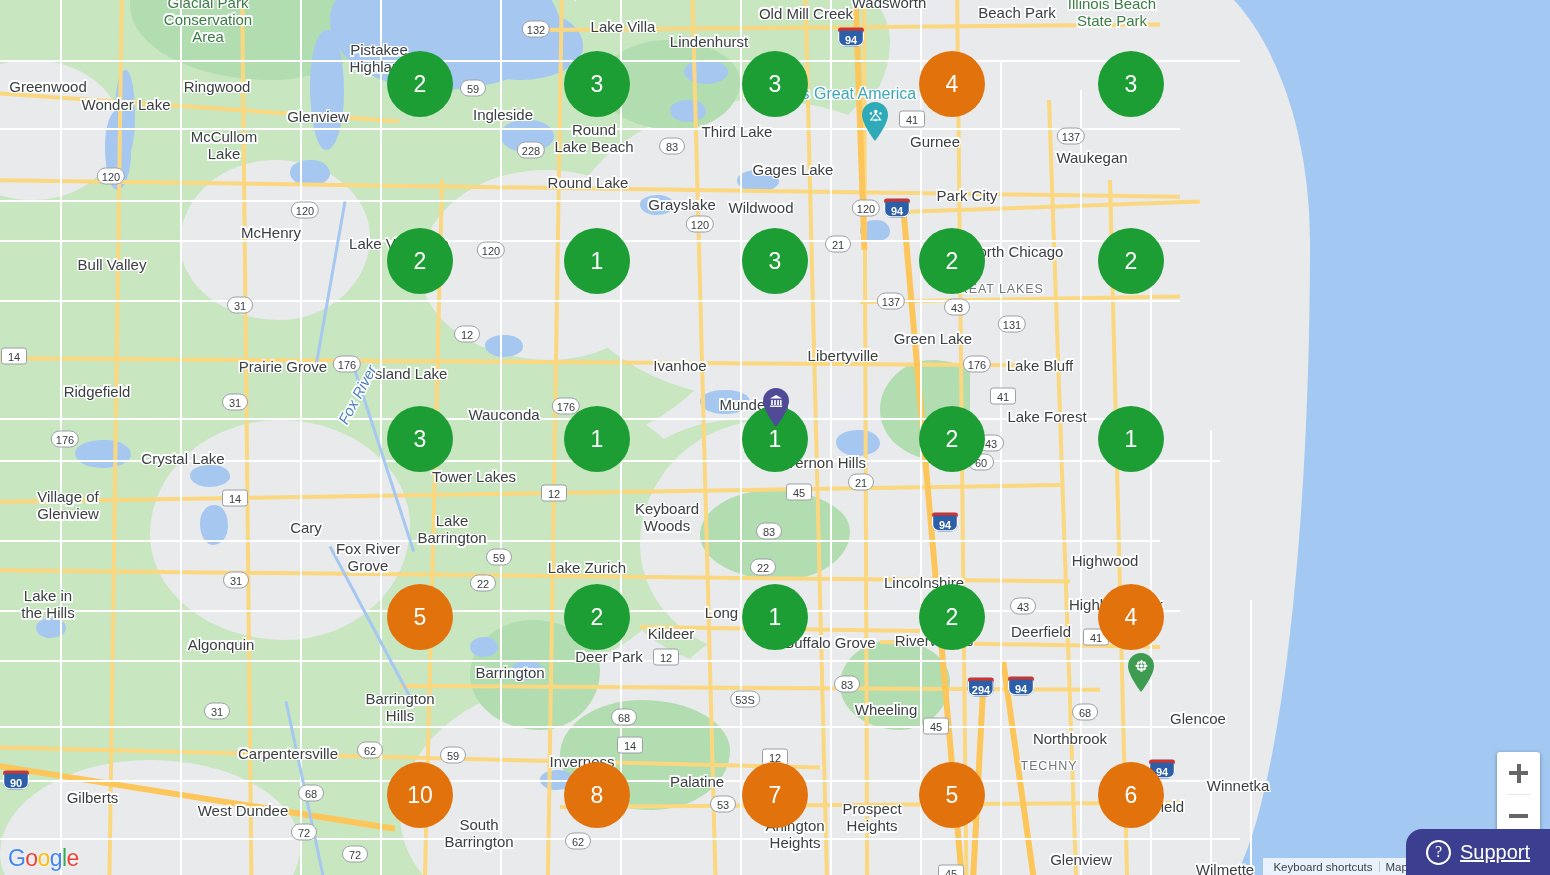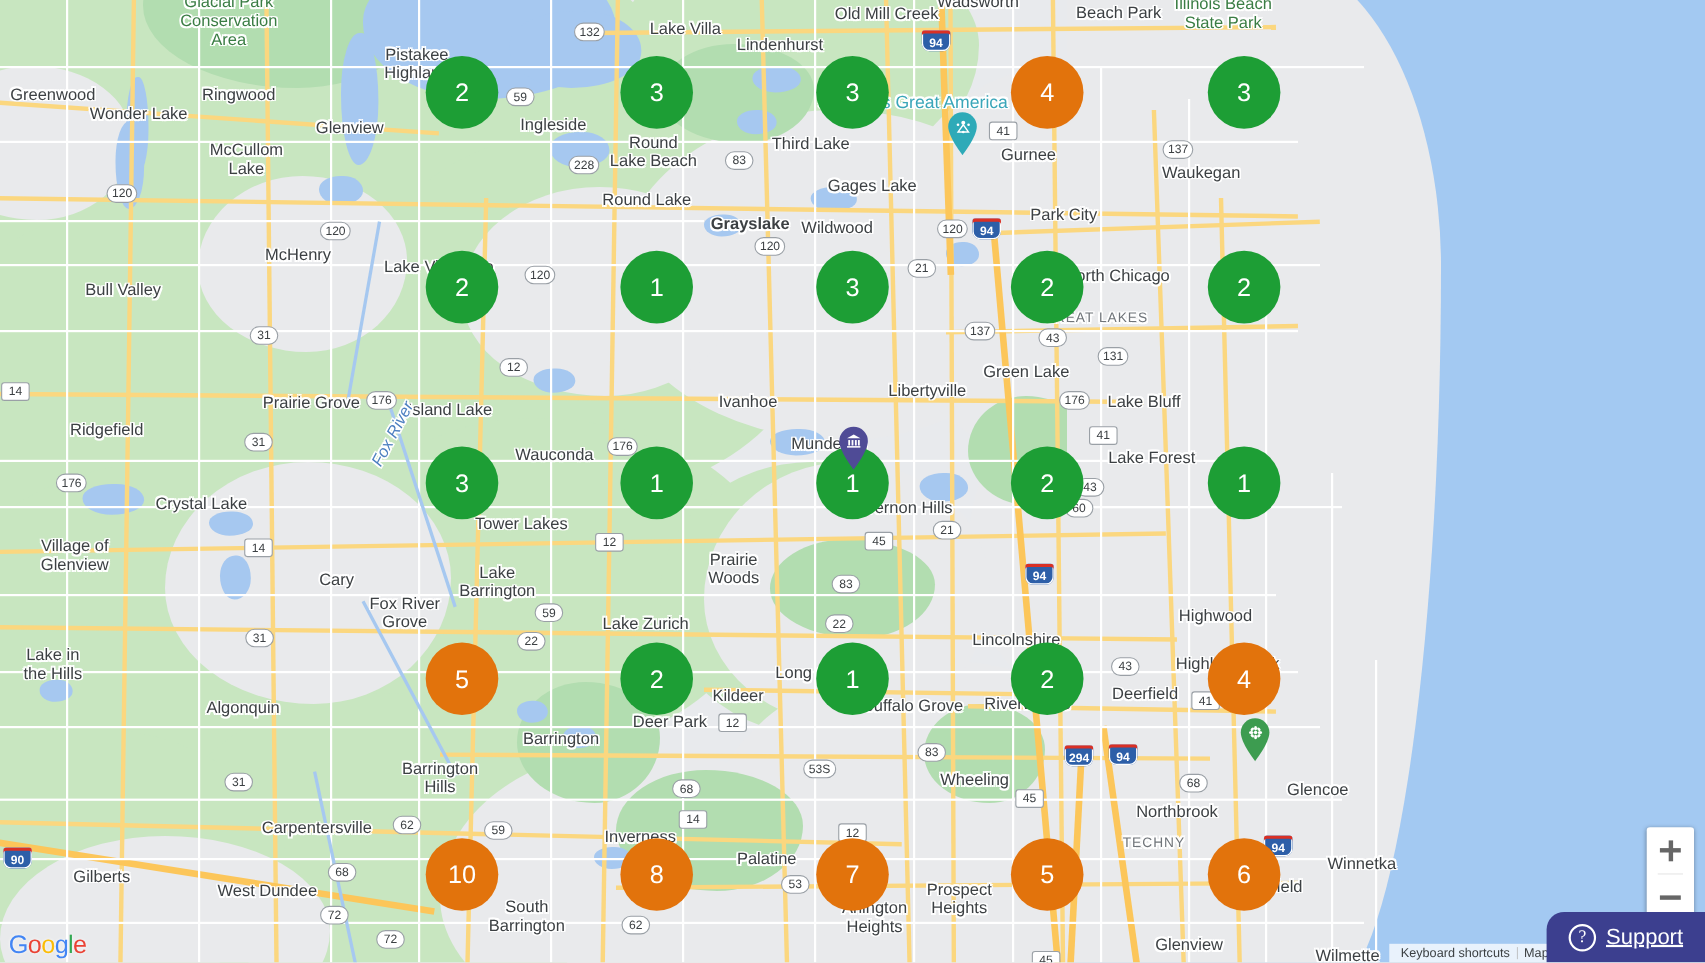--- a/index.html
+++ b/index.html
@@ -530,21 +530,21 @@
 State Park</div>
         <div class="place-label " style="left: 594px; top: 139px;">Round
 Lake Beach</div>
         <div class="place-label " style="left: 737px; top: 132px;">Third Lake</div>
         <div class="place-label teal" style="left: 830px; top: 94px;">Six Flags Great America</div>
         <div class="place-label " style="left: 935px; top: 142px;">Gurnee</div>
         <div class="place-label " style="left: 1071px; top: 158px; margin-left: 21px;">Waukegan</div>
         <div class="place-label " style="left: 588px; top: 183px;">Round Lake</div>
         <div class="place-label " style="left: 793px; top: 170px;">Gages Lake</div>
         <div class="place-label " style="left: 967px; top: 196px;">Park City</div>
-        <div class="place-label " style="left: 682px; top: 205px; font-weight: bold;">Grayslake</div>
+        <div class="place-label " style="left: 682px; top: 205px;">Grayslake</div>
         <div class="place-label " style="left: 761px; top: 208px;">Wildwood</div>
         <div class="place-label " style="left: 399px; top: 244px;">Lake Villa Colo</div>
         <div class="place-label " style="left: 996px; top: 252px; padding-left: 39px;">North Chicago</div>
         <div class="place-label small" style="left: 996px; top: 289px;">GREAT LAKES</div>
         <div class="place-label " style="left: 933px; top: 339px;">Green Lake</div>
         <div class="place-label " style="left: 843px; top: 356px;">Libertyville</div>
         <div class="place-label " style="left: 1040px; top: 366px;">Lake Bluff</div>
         <div class="place-label " style="left: 97px; top: 392px;">Ridgefield</div>
         <div class="place-label " style="left: 283px; top: 367px;">Prairie Grove</div>
         <div class="place-label " style="left: 409px; top: 374px;">Island Lake</div>
@@ -552,21 +552,21 @@
         <div class="place-label " style="left: 504px; top: 415px;">Wauconda</div>
         <div class="place-label " style="left: 754px; top: 405px;">Mundelein</div>
         <div class="place-label " style="left: 1047px; top: 417px;">Lake Forest</div>
         <div class="place-label " style="left: 183px; top: 459px;">Crystal Lake</div>
         <div class="place-label " style="left: 474px; top: 477px;">Tower Lakes</div>
         <div class="place-label " style="left: 826px; top: 463px;">Vernon Hills</div>
         <div class="place-label " style="left: 68px; top: 506px;">Village of
 Glenview</div>
         <div class="place-label " style="left: 452px; top: 530px;">Lake
 Barrington</div>
-        <div class="place-label " style="left: 667px; top: 518px;">Prairie
+        <div class="place-label " style="left: 667px; top: 518px;">Keyboard
 Woods</div>
         <div class="place-label " style="left: 306px; top: 528px;">Cary</div>
         <div class="place-label " style="left: 368px; top: 558px;">Fox River
 Grove</div>
         <div class="place-label water" style="left: 358px; top: 395px; transform: translate(-50%, -50%) rotate(-62deg);">Fox River</div>
         <div class="place-label " style="left: 587px; top: 568px;">Lake Zurich</div>
         <div class="place-label " style="left: 1105px; top: 561px;">Highwood</div>
         <div class="place-label " style="left: 924px; top: 583px;">Lincolnshire</div>
         <div class="place-label " style="left: 48px; top: 605px;">Lake in
 the Hills</div>

